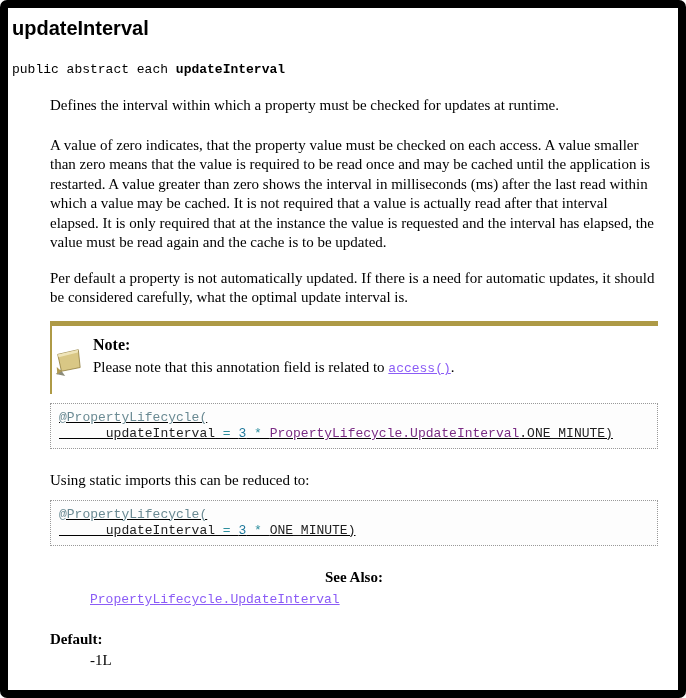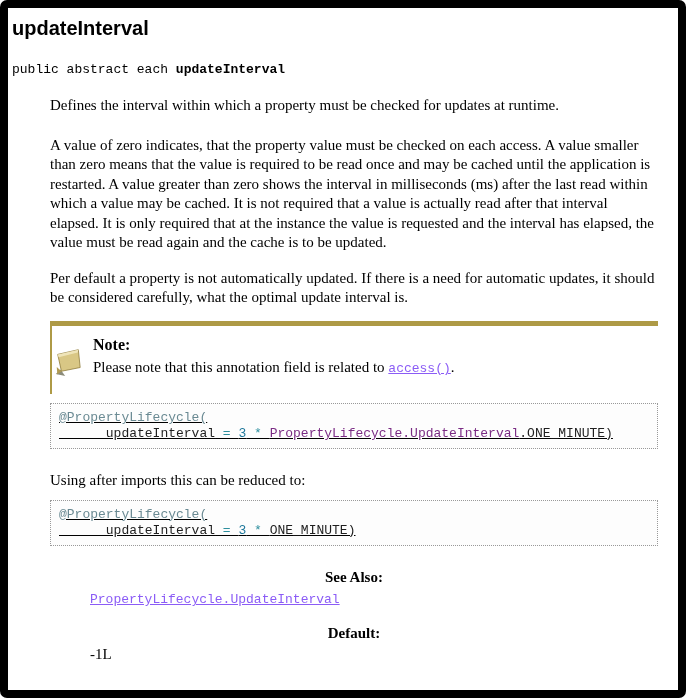--- a/index.html
+++ b/index.html
@@ -80,21 +80,21 @@
   a.code-link {
     font-family: "Liberation Mono", monospace;
     font-size: 13px;
     color: #8b5cf6;
     text-decoration: underline;
     text-align: center;
   }
   .dl-label { font-weight: bold; font-size: 15px; margin: 0; }
   .see-also-label { margin-top: 22px; text-align: center; }
   .dl-value { margin: 2px 0 0 40px; font-size: 15px; }
-  .default-label { margin-top: 14px; text-align: center; }
+  .default-label { margin-top: 20px; }
 </style>
 </head>
 <body>
 
 <div class="frame">
   <div class="page">
 
     <h2 class="page-title">updateInterval</h2>
 
     <pre class="signature"><span>public abstract each </span><b>updateInterval</b></pre>
@@ -122,21 +122,21 @@
             <div class="note-title">Note:</div>
             <div class="note-text"><span>Please note that this annotation field is related to </span><a href="#" class="code-link">access()</a><span>.</span></div>
           </div>
         </div>
       </div>
 
 
       <pre class="code"><span class="tok-ann">@PropertyLifecycle(
 </span><span class="tok-pln">      updateInterval</span><span class="tok-op"> = </span><span class="tok-num">3</span><span class="tok-op"> * </span><span class="tok-typ">PropertyLifecycle.UpdateInterval</span><span class="tok-pln">.ONE_MINUTE)</span></pre>
 
-      <p class="para p5">Using after imports this can be reduced to:</p>
+      <p class="para p5">Using static imports this can be reduced to:</p>
 
       <pre class="code"><span class="tok-ann">@PropertyLifecycle(
 </span><span class="tok-pln">      updateInterval</span><span class="tok-op"> = </span><span class="tok-num">3</span><span class="tok-op"> * </span><span class="tok-pln">ONE_MINUTE)</span></pre>
 
       <p class="dl-label see-also-label">See Also:</p>
       <p class="dl-value"><a href="#" class="code-link">PropertyLifecycle.UpdateInterval</a></p>
 
       <p class="dl-label default-label">Default:</p>
       <p class="dl-value">-1L</p>
 

